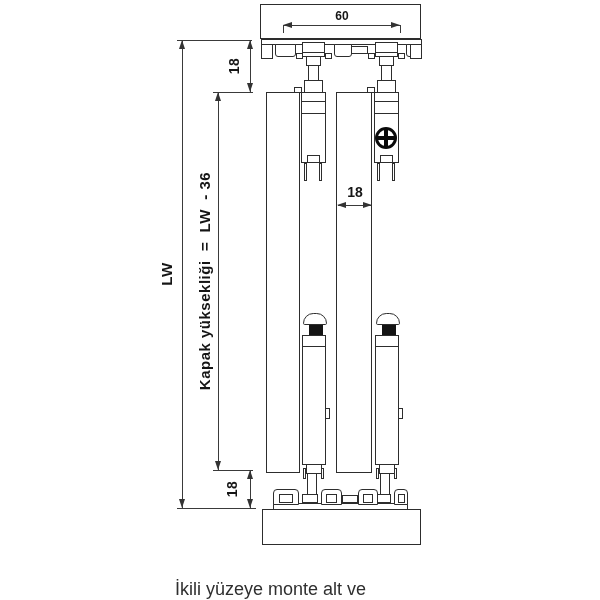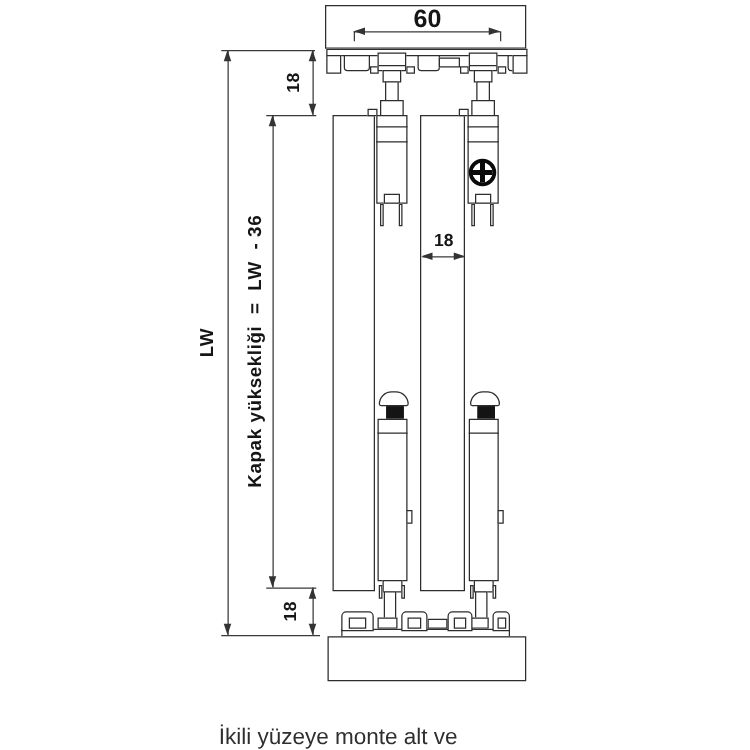--- a/index.html
+++ b/index.html
@@ -32,21 +32,21 @@
 
 <div id="canvas">
 
   <div class="rect" style="left:260px;top:4px;width:161px;height:35px;border-width:1.5px;"></div>
 
   <div class="lnh" style="left:283px;top:25px;width:117px;"></div>
   <div class="arr left" style="left:283px;top:25px;"></div>
   <div class="arr right" style="left:400px;top:25px;"></div>
   <div class="lnv" style="left:283px;top:25px;height:8px;"></div>
   <div class="lnv" style="left:400px;top:25px;height:8px;"></div>
-  <div class="hlabel" style="left:342px;top:16px;font-size:20px;">60</div>
+  <div class="hlabel" style="left:342px;top:16px;font-size:12px;">60</div>
 
   <div>
     <div class="rect" style="left:261px;top:39px;width:161px;height:6px;"></div>
     <div class="rect" style="left:261px;top:44px;width:12px;height:15px;"></div>
     <div class="rect" style="left:275px;top:44px;width:21px;height:13px;border-radius:0 0 3px 3px;"></div>
     <div class="rect" style="left:296px;top:53px;width:7px;height:6px;"></div>
     <div class="rect" style="left:325px;top:53px;width:7px;height:6px;"></div>
     <div class="rect" style="left:334px;top:44px;width:18px;height:13px;border-radius:0 0 3px 3px;"></div>
     <div class="rect" style="left:351px;top:46px;width:17px;height:8px;"></div>
     <div class="rect" style="left:368px;top:53px;width:7px;height:6px;"></div>

